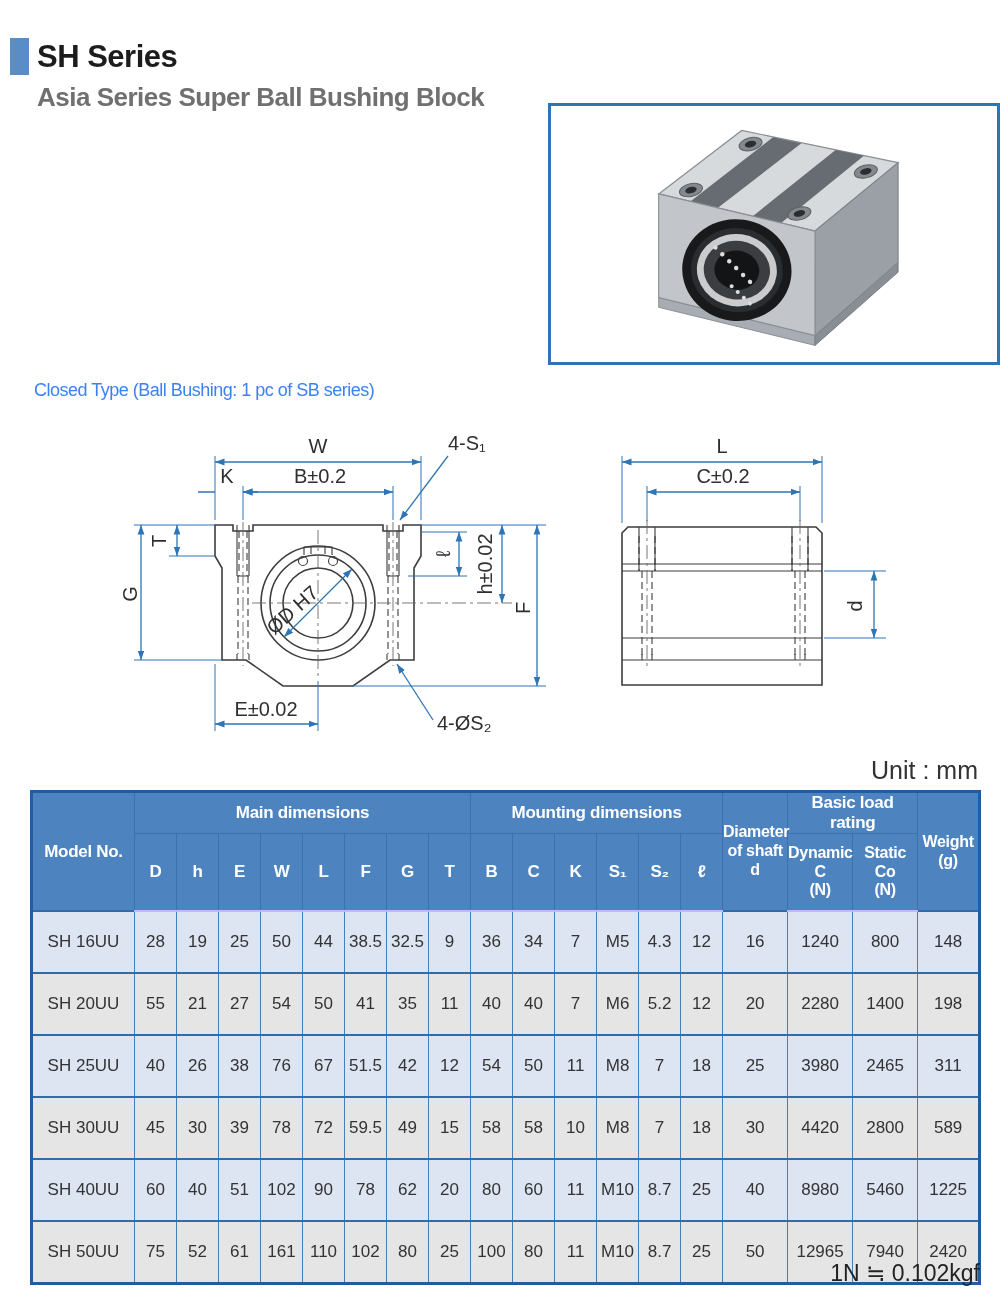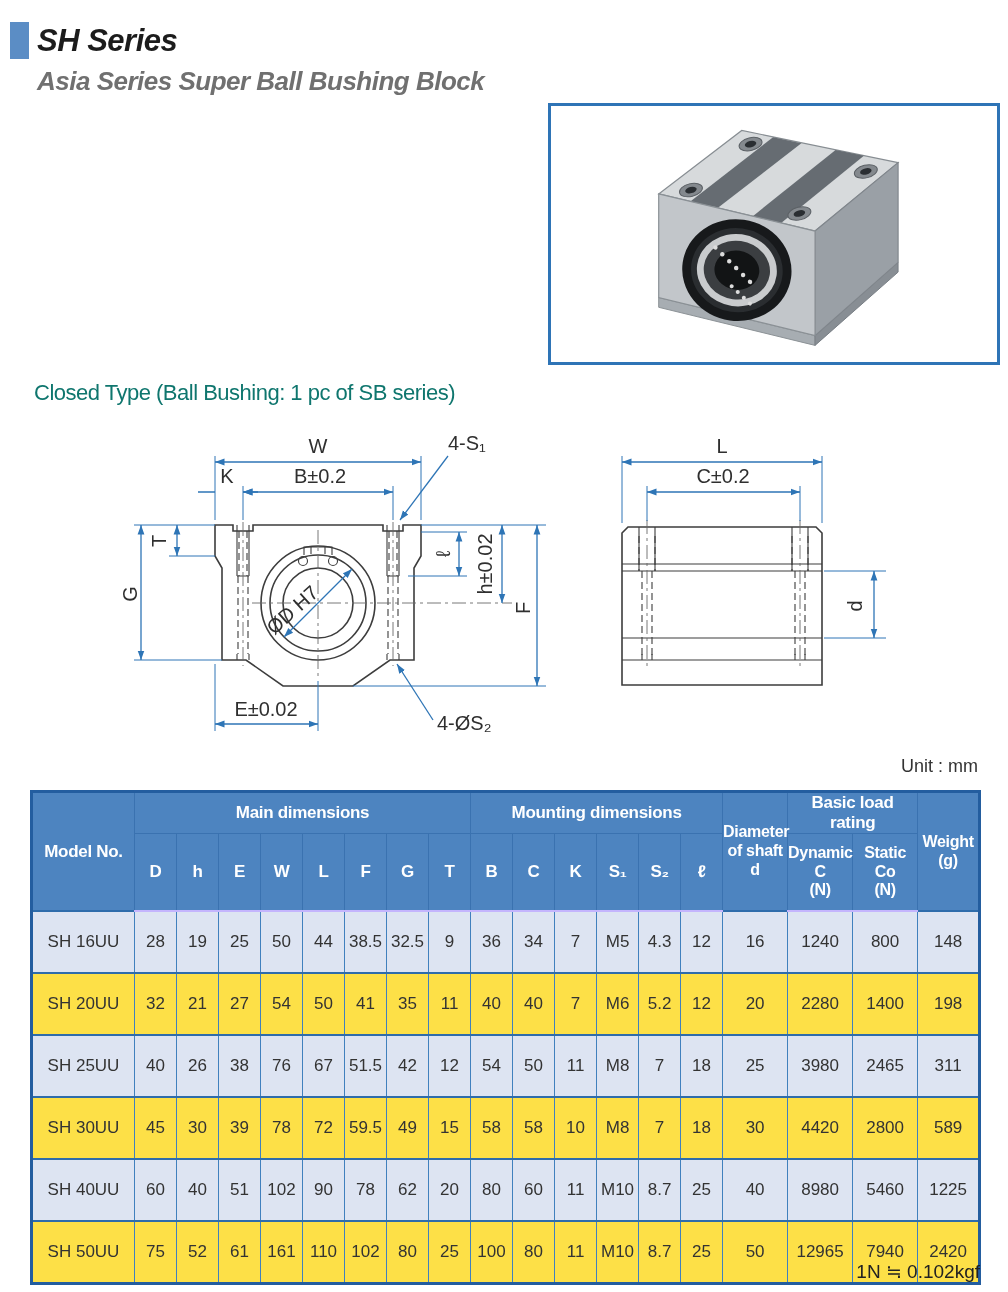--- a/index.html
+++ b/index.html
@@ -1,61 +1,61 @@
 <!DOCTYPE html>
 <html><head>
 <meta charset="utf-8">
 <style>
   html,body{margin:0;padding:0;background:#ffffff;}
   .page{position:relative;width:1008px;height:1292px;background:#fff;overflow:hidden;
         font-family:"Liberation Sans","DejaVu Sans",sans-serif;color:#222;}
 
   
-  .hdr{position:absolute;left:10px;top:22px;font-style:italic;}
+  .hdr{position:absolute;left:10px;top:38px;}
   .title-row{display:flex;align-items:center;}
   .accent-bar{width:19px;height:37px;background:#5b8dc5;margin-right:8px;}
   .page-title{font-size:31px;font-weight:600;color:#1c1c1c;letter-spacing:-0.5px;margin:0;}
   .page-subtitle{font-size:26px;font-weight:700;color:#707070;letter-spacing:-0.5px;margin:7px 0 0 27px;}
 
   
   .product-box{position:absolute;left:548px;top:103px;width:452px;height:262px;
                border:3px solid #2e74b6;box-sizing:border-box;background:#fff;}
   .product-box svg{display:block;width:100%;height:100%;}
 
   
-  .section-label{position:absolute;left:34px;top:380px;font-size:22px;color:#0f766e;letter-spacing:-0.5px;}
+  .section-label{position:absolute;left:34px;top:380px;font-size:18px;color:#3b82f6;letter-spacing:-0.5px;}
 
   
   .drawing{position:absolute;left:0;top:428px;}
   .ol{fill:none;stroke:#3d3d3d;stroke-width:1.6;}
   .th{fill:none;stroke:#3d3d3d;stroke-width:1.1;}
   .dsh{fill:none;stroke:#3d3d3d;stroke-width:1.1;stroke-dasharray:7 4;}
   .cl{fill:none;stroke:#6a6a6a;stroke-width:0.9;stroke-dasharray:14 4 3 4;}
   .dim{fill:none;stroke:#2e75b6;stroke-width:1.3;}
   .ext{fill:none;stroke:#2e75b6;stroke-width:1;}
   .dl{fill:#2f2f2f;font-size:20px;font-family:"Liberation Sans","DejaVu Sans",sans-serif;}
 
   
-  .unit-note{position:absolute;right:30px;top:756px;font-size:18px;color:#333;}
-  .footnote{position:absolute;right:28px;top:1260px;font-size:19px;color:#222;}
+  .unit-note{position:absolute;right:30px;top:756px;font-size:25px;color:#333;}
+  .footnote{position:absolute;right:28px;top:1260px;font-size:23px;color:#222;}
 
   
   table.spec{position:absolute;left:30px;top:790px;width:948px;border-collapse:collapse;
              table-layout:fixed;font-size:17px;color:#333;border:3px solid #235d9f;}
   table.spec th{background:#4d84c0;color:#fff;font-weight:600;border:1px solid #3a72b0;
                 padding:0;font-size:17px;letter-spacing:-0.3px;}
   table.spec tr.group-row th{height:40px;}
   table.spec th.sub{height:76px;}
   table.spec th.shaft{font-size:15px;}
   table.spec th.wgt{font-size:16px;}
   table.spec th.ml{white-space:pre-line;line-height:1.18;font-size:16px;}
   table.spec td{height:58px;text-align:center;background:#dde4f2;
                 border-left:1px solid #4080be;border-right:1px solid #4080be;
                 border-top:2px solid #2e6cab;border-bottom:2px solid #2e6cab;}
-  table.spec tr.alt td{background:#fde047;}
+  table.spec tr.alt td{background:#e5e5e5;}
   table.spec thead tr.sub-row th{border-bottom:2px solid #c4b5fd;}
 </style>
 </head>
 <body>
 
 <div class="page">
 
   <div class="hdr">
     <div class="title-row">
       <span class="accent-bar"></span>
@@ -288,21 +288,21 @@
           <td>M5</td>
           <td>4.3</td>
           <td>12</td>
           <td>16</td>
           <td>1240</td>
           <td>800</td>
           <td>148</td>
         </tr>
         <tr class="alt">
           <td class="model">SH 20UU</td>
-          <td>32</td>
+          <td>55</td>
           <td>21</td>
           <td>27</td>
           <td>54</td>
           <td>50</td>
           <td>41</td>
           <td>35</td>
           <td>11</td>
           <td>40</td>
           <td>40</td>
           <td>7</td>

